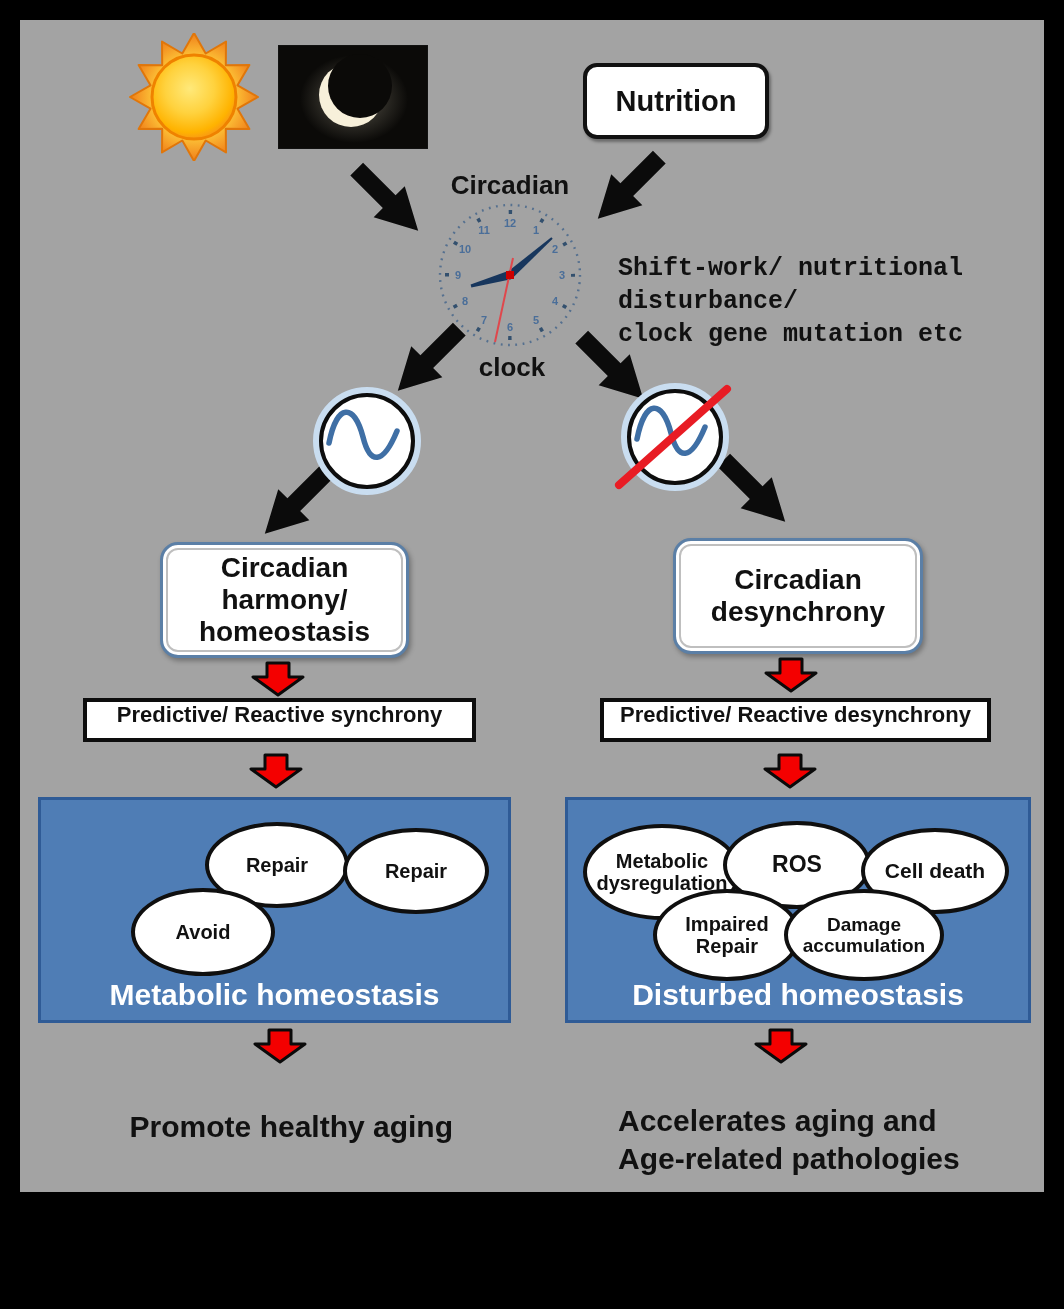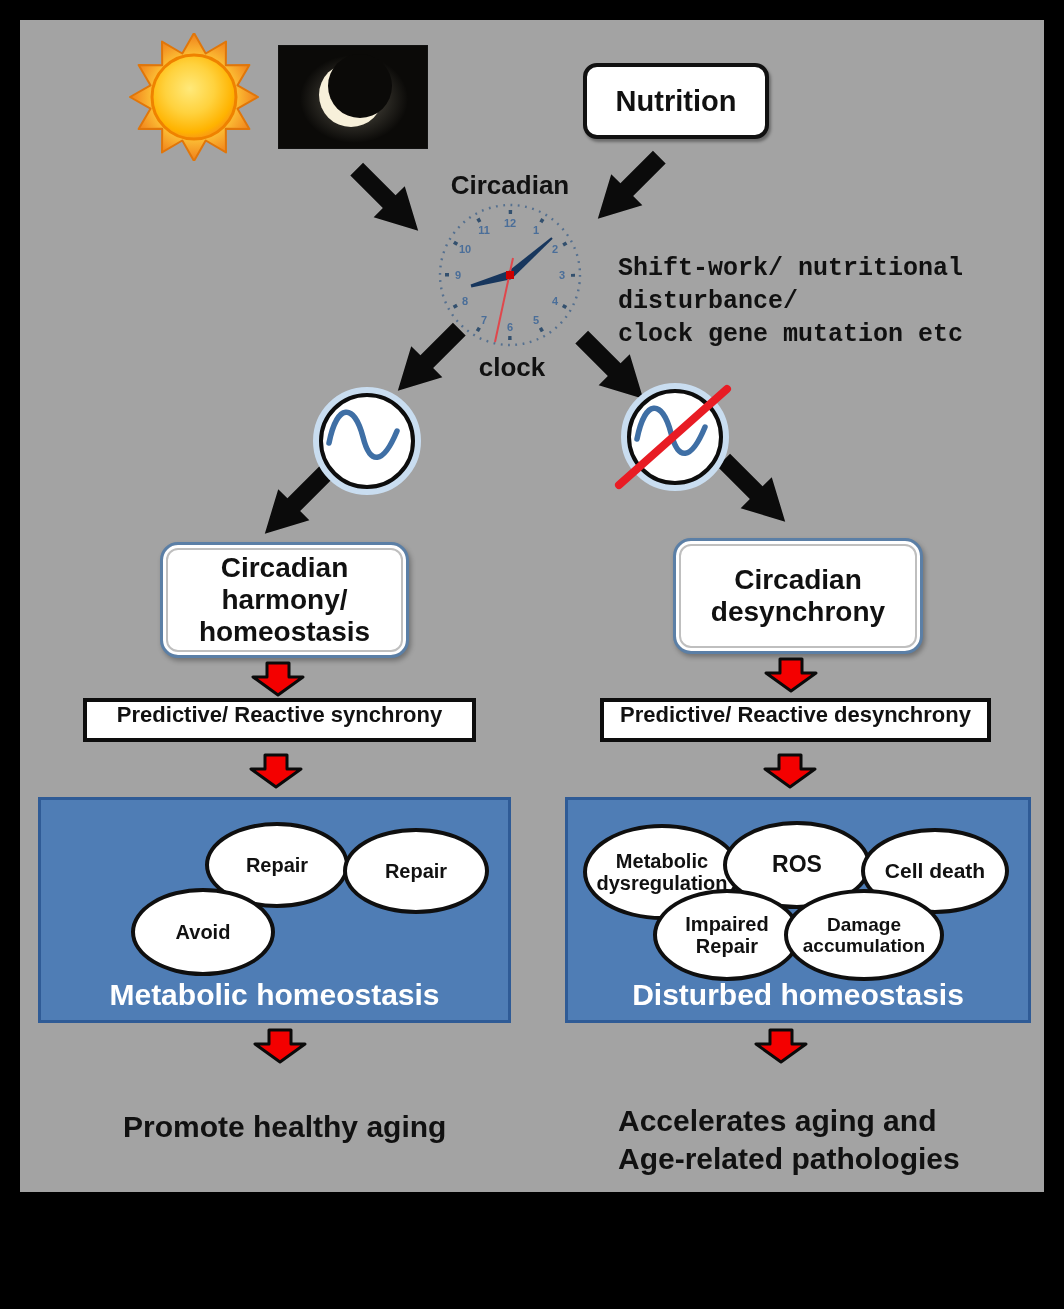--- a/index.html
+++ b/index.html
@@ -49,21 +49,21 @@
     position:absolute;background:#fff;border:4px solid #0f0f0f;border-radius:50%;
     display:flex;align-items:center;justify-content:center;text-align:center;
     font-weight:bold;font-size:20px;line-height:1.12;white-space:pre-line;z-index:1;
   }
   .oval.front{z-index:2;}
   .panel-caption{
     position:absolute;left:0;bottom:8px;width:100%;text-align:center;color:#fff;
     font-weight:bold;font-size:30px;z-index:3;
   }
   .outcome{font-weight:bold;font-size:30px;line-height:1.27;white-space:pre-line;}
-  .outcome-left{left:103px;top:1088px;width:330px;text-align:left;}
+  .outcome-left{left:103px;top:1088px;width:330px;text-align:right;}
   .outcome-right{left:598px;top:1082px;width:440px;text-align:left;}
   svg{display:block;}
 </style>
 </head>
 <body>
 
 <div class="canvas">
 
   <svg class="abs" style="left:107px;top:13px" width="134" height="128" viewBox="0 0 134 128">
     <defs>

